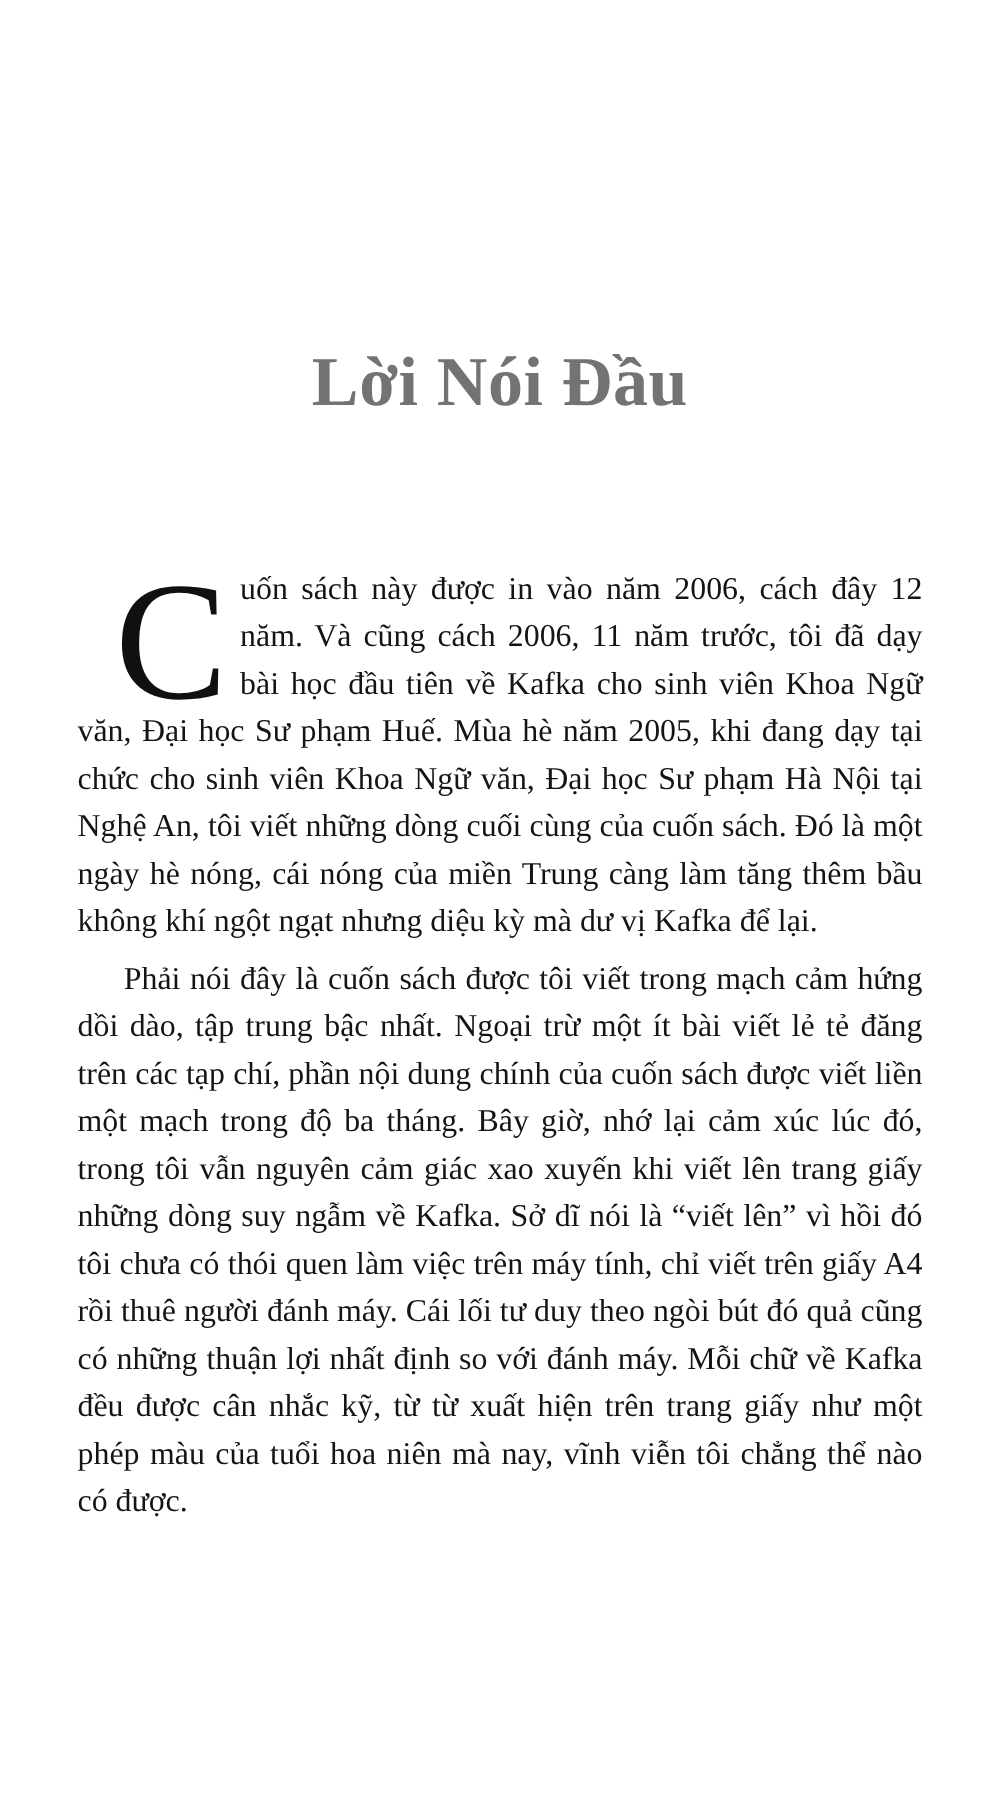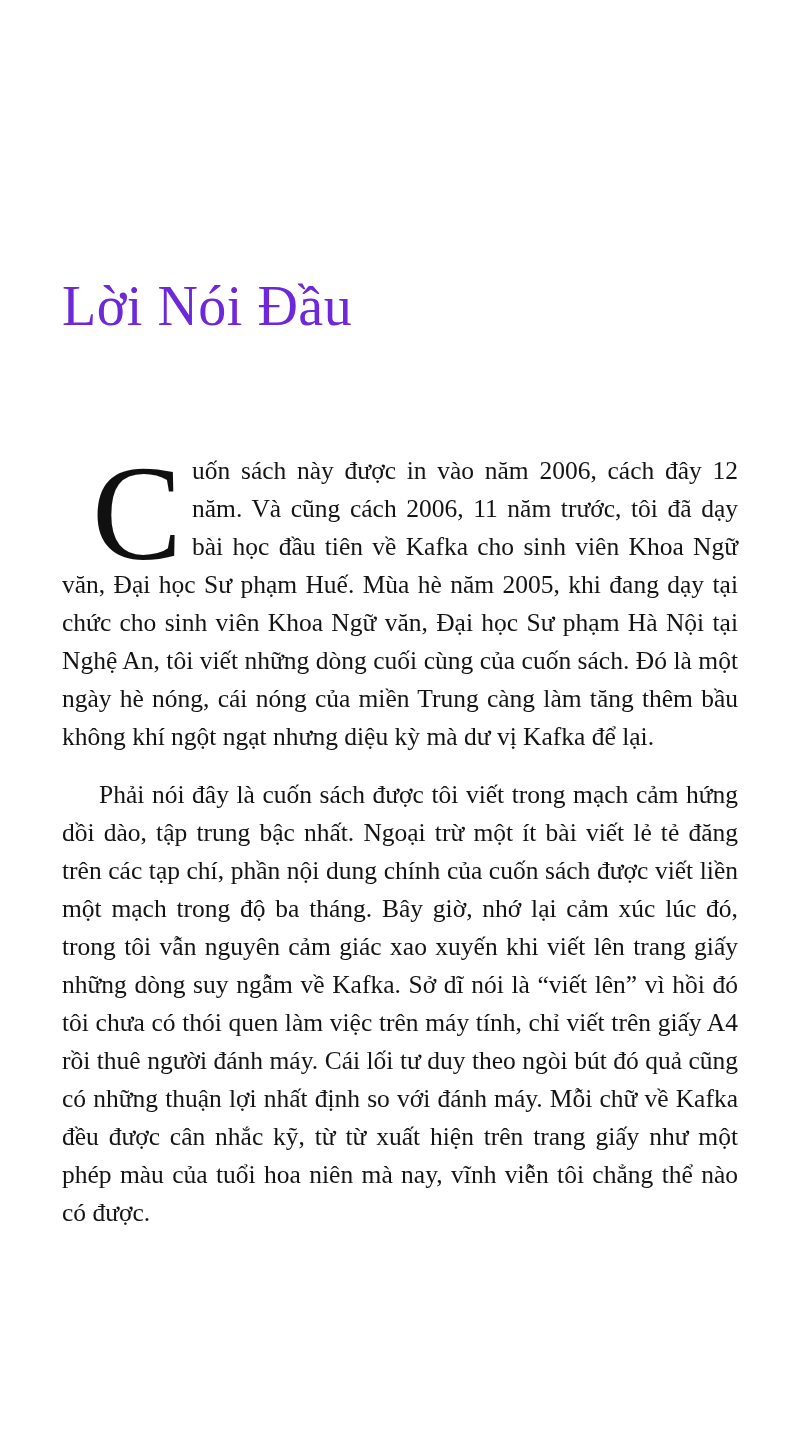--- a/index.html
+++ b/index.html
@@ -17,39 +17,39 @@
   .page {
     width: 676px;
     margin: 0 auto;
     padding: 0;
   }
   .chapter-title {
     margin: 0;
     padding-top: 276px;
     line-height: 60px;
     font-size: 56px;
-    font-weight: normal;
-    text-align: left;
+    font-weight: bold;
+    text-align: center;
     letter-spacing: 0.5px;
-    color: #6d28d9;
+    color: #737373;
   }
   .body-text {
     font-size: 25.5px;
     line-height: 38px;
     text-align: justify;
     color: #141414;
   }
   p.para {
     margin: 0;
   }
   p.para.opening {
     margin-top: 116px;
   }
   p.para.indented {
-    margin-top: 20px;
+    margin-top: 8px;
     text-indent: 37px;
   }
   .dropcap {
     float: left;
     font-family: "Liberation Serif", serif;
     font-size: 135px;
     line-height: 100px;
     height: 100px;
     margin: 12px 10px 0 30px;
     color: #101010;

